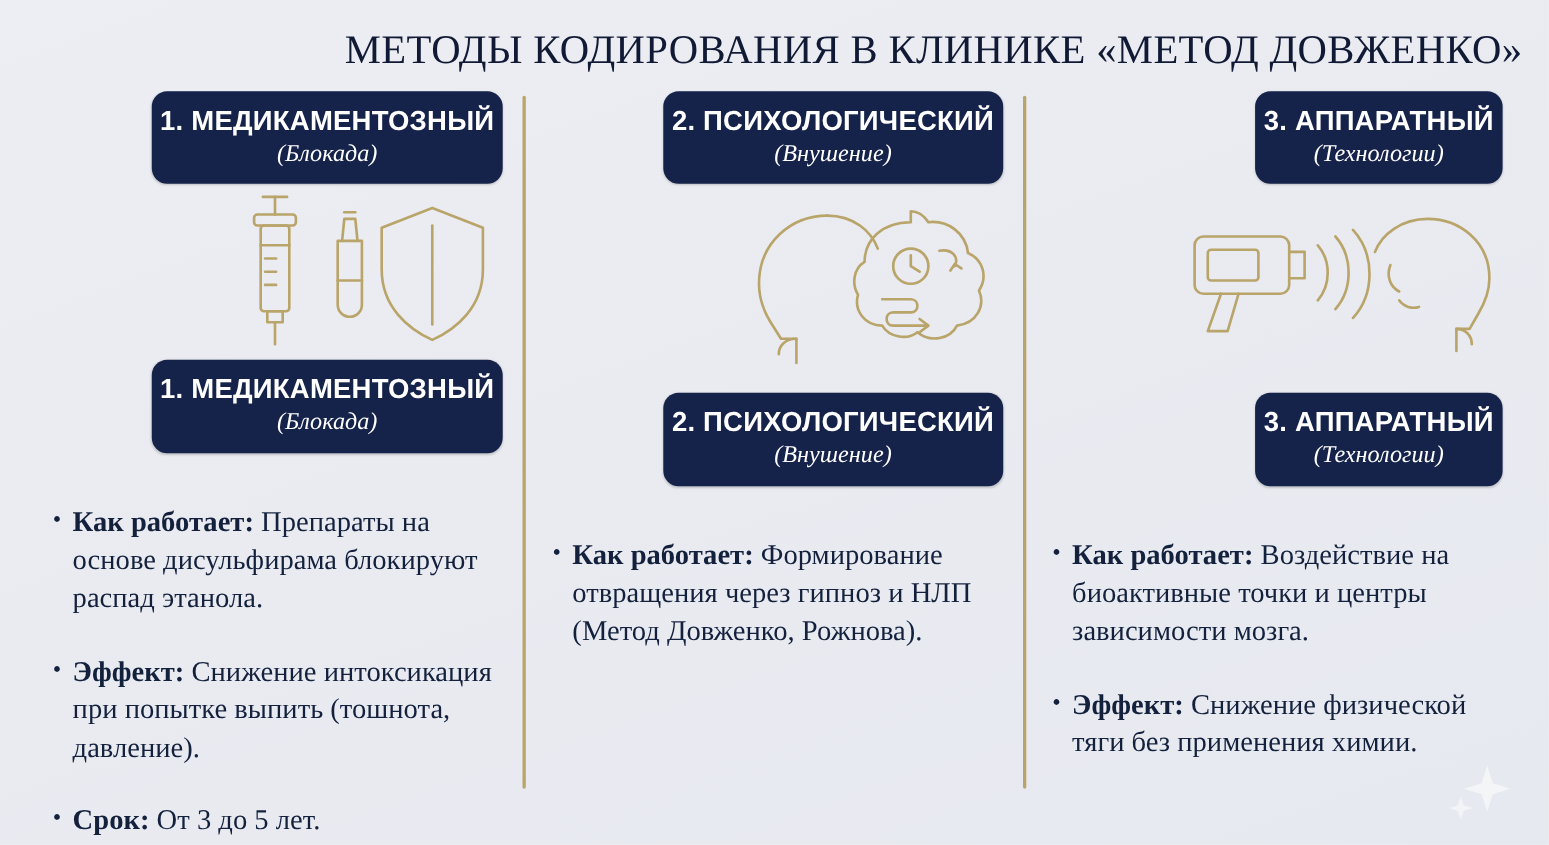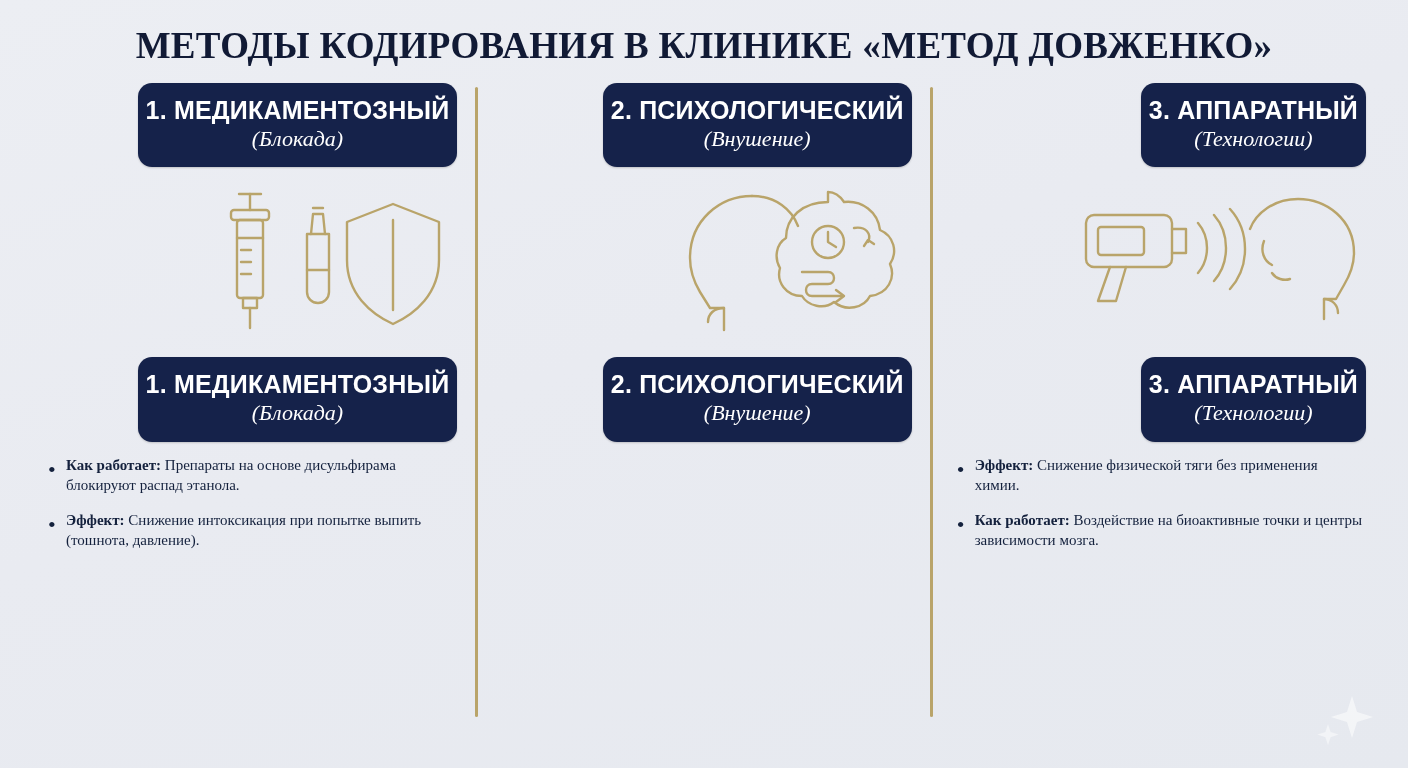--- a/index.html
+++ b/index.html
@@ -16,23 +16,23 @@
   }
   .page {
     position: relative;
     width: 1408px;
     height: 768px;
     background: linear-gradient(160deg, #eceef3 0%, #e9ebf1 45%, #e6e9ef 100%);
     box-sizing: border-box;
     padding: 18px 24px 0 24px;
   }
   .title {
-    text-align: center;
+    text-align: right;
     font-family: "Liberation Serif", serif;
-    font-weight: bold;
+    font-weight: normal;
     font-size: 37px;
     letter-spacing: 0.3px;
     color: #111a35;
     margin: 6px 0 16px 0;
     white-space: nowrap;
   }
   .columns {
     display: flex;
     flex-direction: row;
     align-items: stretch;
@@ -90,23 +90,24 @@
   }
   .bullets {
     list-style: none;
     margin: 0;
     padding: 0 0 0 4px;
   }
   .bullets li {
     position: relative;
     padding-left: 20px;
     margin-bottom: 15px;
-    font-size: 15px;
+    font-size: 26px;
     line-height: 1.33;
     color: #14213d;
+    margin-top: 32px;
   }
   .bullets li::before {
     content: "•";
     position: absolute;
     left: 2px;
     top: -1px;
     font-size: 22px;
     color: #14213d;
   }
   .lbl {
@@ -171,20 +172,23 @@
         <span class="b-sub">(Блокада)</span>
       </div>
 
       <ul class="bullets">
         <li>
           <span class="lbl">Как работает:</span><span> Препараты на основе дисульфирама блокируют распад этанола.</span>
         </li>
         <li>
           <span class="lbl">Эффект:</span><span> Снижение </span><span class="strongbody">интоксикация при попытке выпить (тошнота, давление).</span>
         </li>
+        <li>
+          <span class="lbl">Срок:</span><span> От 3 до 5 лет.</span>
+        </li>
       </ul>
     </div>
 
     <div class="divider"></div>
 
     <div class="col">
       <div class="badge">
         <span class="b-main">2. ПСИХОЛОГИЧЕСКИЙ</span>
         <span class="b-sub">(Внушение)</span>
       </div>
@@ -209,20 +213,23 @@
           </svg>
         </span>
       </div>
 
       <div class="badge badge2">
         <span class="b-main">2. ПСИХОЛОГИЧЕСКИЙ</span>
         <span class="b-sub">(Внушение)</span>
       </div>
 
       <ul class="bullets">
+        <li>
+          <span class="lbl">Как работает:</span><span> Формирование отвращения через гипноз и НЛП (Метод Довженко, Рожнова).</span>
+        </li>
       </ul>
     </div>
 
     <div class="divider"></div>
 
     <div class="col">
       <div class="badge">
         <span class="b-main">3. АППАРАТНЫЙ</span>
         <span class="b-sub">(Технологии)</span>
       </div>
@@ -248,24 +255,24 @@
         </span>
       </div>
 
       <div class="badge badge2">
         <span class="b-main">3. АППАРАТНЫЙ</span>
         <span class="b-sub">(Технологии)</span>
       </div>
 
       <ul class="bullets">
         <li>
+          <span class="lbl">Как работает:</span><span> Воздействие на биоактивные точки и центры зависимости мозга.</span>
+        </li>
+        <li>
           <span class="lbl">Эффект:</span><span> Снижение физической тяги без применения химии.</span>
-        </li>
-        <li>
-          <span class="lbl">Как работает:</span><span> Воздействие на биоактивные точки и центры зависимости мозга.</span>
         </li>
       </ul>
     </div>
 
   </div>
 
   <span class="sparkle">
     <svg width="60" height="60" viewBox="0 0 60 60">
       <path d="M38 6 l5 16 l16 5 l-16 5 l-5 16 l-5 -16 l-16 -5 l16 -5 z" fill="#ffffff"></path>
       <path d="M14 34 l2.6 8 l8 2.6 l-8 2.6 l-2.6 8 l-2.6 -8 l-8 -2.6 l8 -2.6 z" fill="#ffffff" opacity="0.85"></path>

